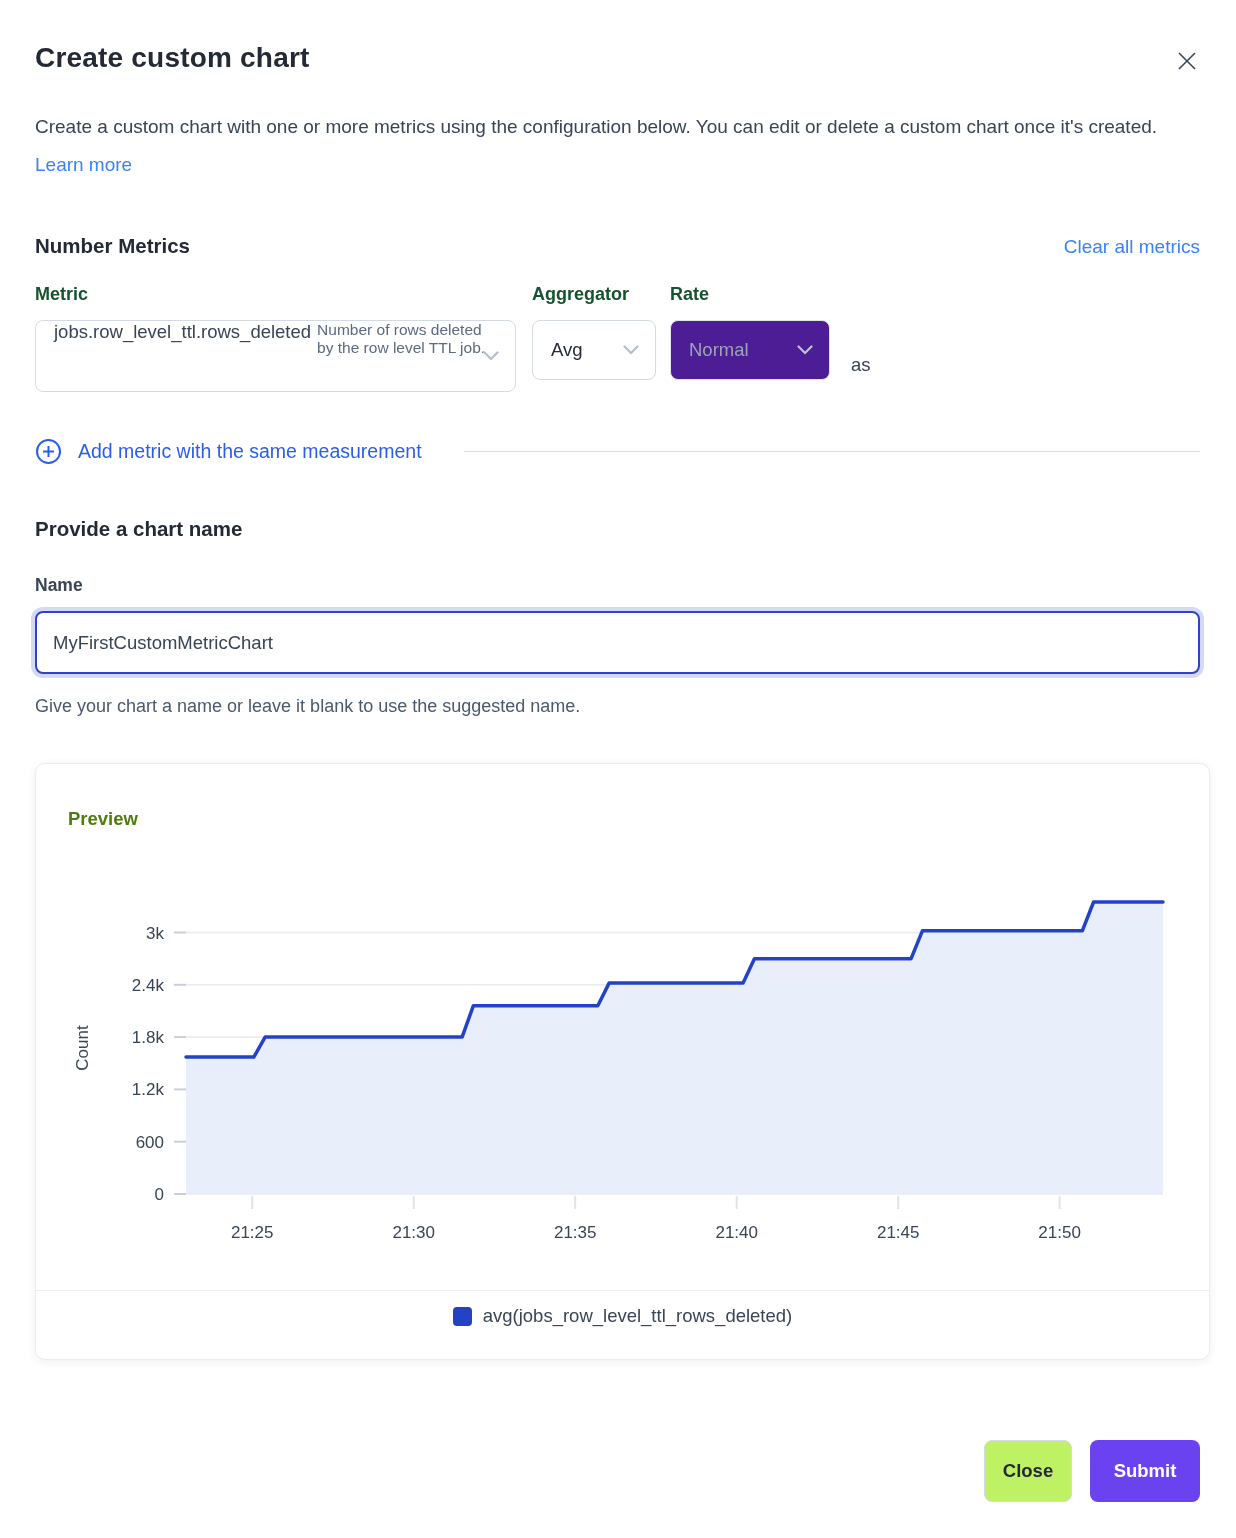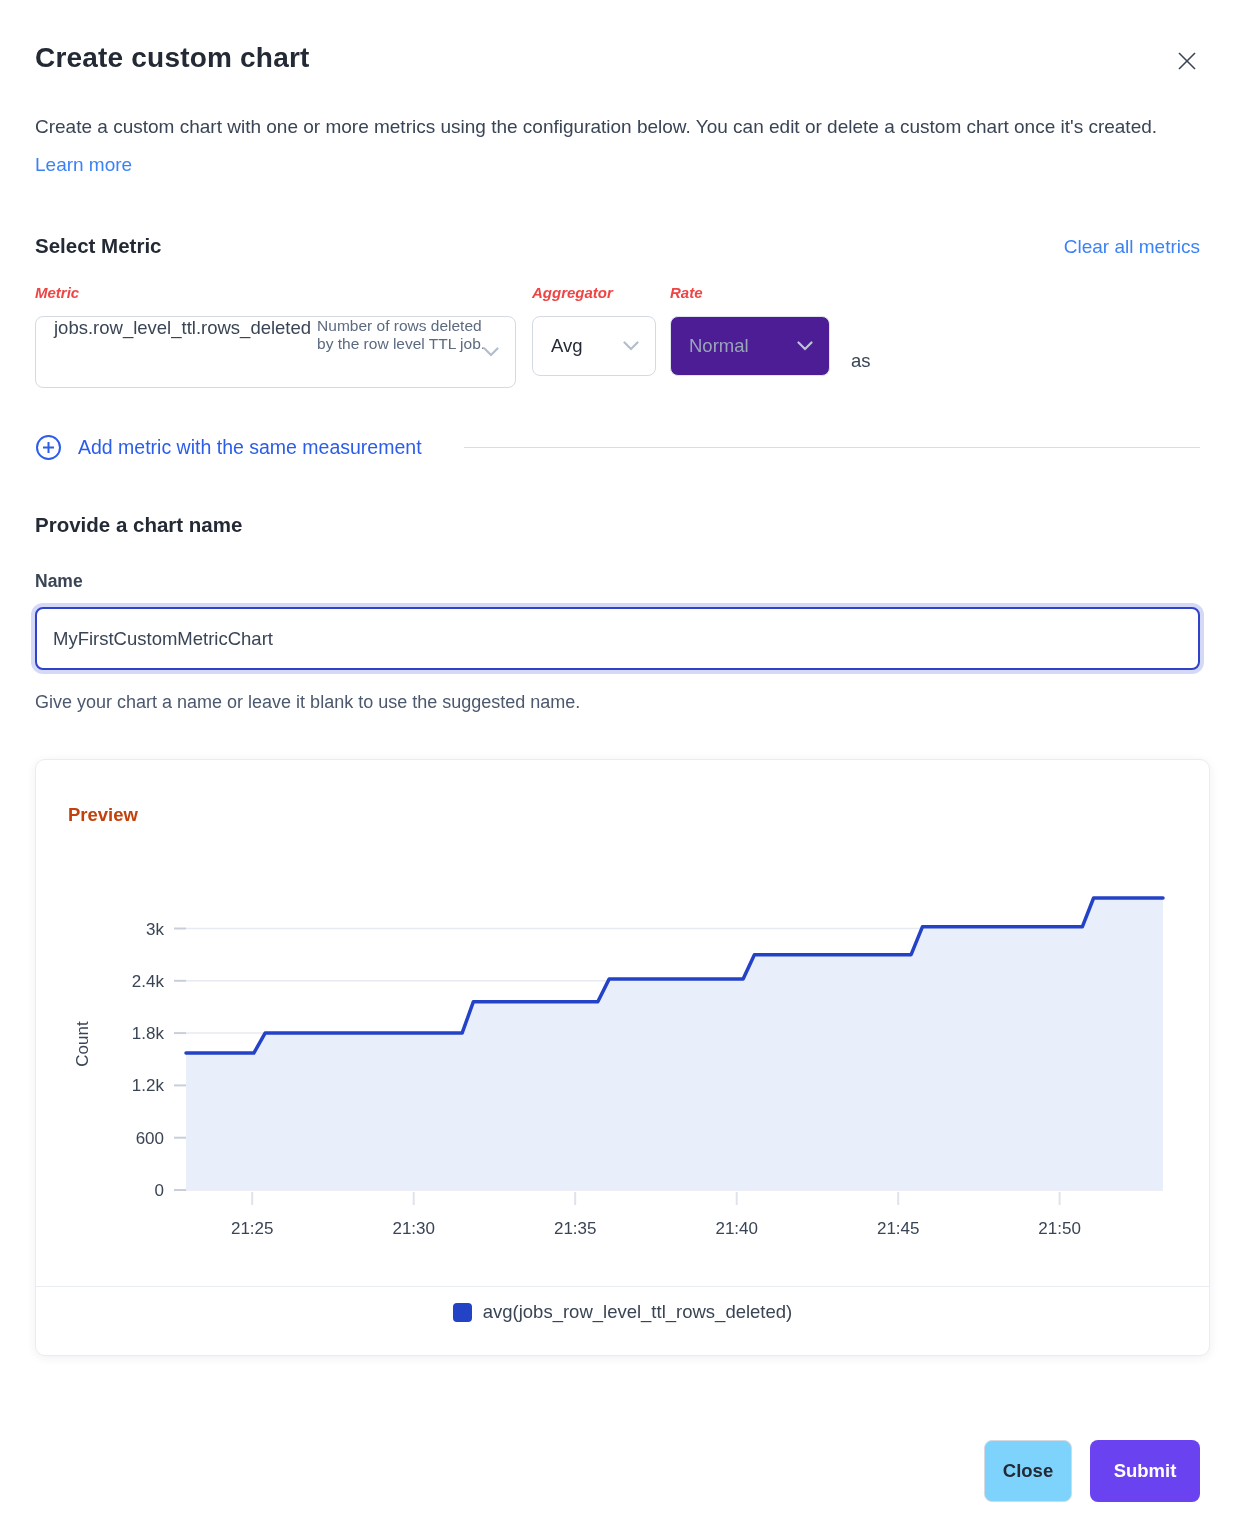--- a/index.html
+++ b/index.html
@@ -11,21 +11,21 @@
   .close-btn{margin-top:8px;margin-right:2px;cursor:pointer;line-height:0;}
 
   .description{margin-top:34px;font-size:19px;line-height:38px;color:#394455;max-width:1155px;}
   a.link{color:#3b82f6;font-weight:400;text-decoration:none;cursor:pointer;}
 
   .section-row{margin-top:50px;display:flex;justify-content:space-between;align-items:baseline;}
   .section-heading{font-size:20.5px;font-weight:700;color:#242a35;}
   .clear-link{font-size:19px;}
 
   .form-row{margin-top:26px;display:flex;align-items:flex-start;}
-  .field-label{font-size:15px;font-weight:700;color:#ef4444;margin-bottom:15px;font-style:italic;}
+  .field-label{font-size:18px;font-weight:700;color:#14532d;margin-bottom:15px;}
   .select{border:1px solid #d4dae4;border-radius:8px;background:#fff;display:flex;align-items:center;
           padding:0 18px;position:relative;color:#242a35;font-size:18.5px;box-sizing:border-box;cursor:pointer;}
   .chevron{position:absolute;right:16px;top:50%;transform:translateY(-50%);line-height:0;}
   .metric-select{width:481px;height:72px;flex-direction:row;align-items:flex-start;justify-content:center;gap:6px;}
   .metric-main{font-size:18.5px;color:#394455;}
   .metric-desc{font-size:15.5px;color:#5c6a80;}
   .col-agg{margin-left:16px;}
   .col-rate{margin-left:14px;}
   .col-unit{margin-left:17px;}
   .agg-select{width:124px;height:60px;margin-top:5px;}
@@ -40,32 +40,32 @@
 
   .name-heading{margin-top:52px;font-size:20.5px;font-weight:700;color:#242a35;}
   .name-label{margin-top:34px;font-size:17.5px;font-weight:700;color:#394455;}
   .name-input{display:block;margin-top:15px;width:100%;height:63px;box-sizing:border-box;border:2px solid #3042c8;
               border-radius:8px;box-shadow:0 0 0 4px rgba(84,105,227,.25);font-size:18.5px;color:#394455;
               padding:0 16px;font-family:Liberation Sans, sans-serif;outline:none;}
   .helper{margin-top:22px;font-size:18px;color:#4b586e;}
 
   .preview-card{margin-top:46px;margin-right:-10px;border:1px solid #e9edf3;border-radius:10px;
                 box-shadow:0 2px 10px rgba(27,43,73,.07);height:595px;position:relative;background:#fff;}
-  .preview-title{position:absolute;top:44px;left:32px;font-size:18.5px;font-weight:700;color:#c2410c;}
+  .preview-title{position:absolute;top:44px;left:32px;font-size:18.5px;font-weight:700;color:#4d7c0f;}
   .chart-svg{position:absolute;top:112px;left:0;}
   .chart-svg text{font-family:"Liberation Sans",sans-serif;}
   .legend-divider{position:absolute;top:526px;left:0;right:0;height:1px;background:#e9edf2;}
   .legend{position:absolute;top:541px;left:0;right:0;display:flex;justify-content:center;align-items:center;
           gap:11px;font-size:18.5px;color:#394455;}
   .legend-swatch{width:19px;height:19px;border-radius:4px;background:#2442c6;}
 
   .footer{position:absolute;bottom:36px;right:36px;display:flex;gap:18px;}
   .btn{height:62px;border-radius:8px;font-size:18.5px;font-weight:700;display:flex;align-items:center;
        justify-content:center;font-family:"Liberation Sans",sans-serif;cursor:pointer;box-sizing:border-box;}
-  .btn-close{width:88px;background:#7dd3fc;border:1px solid #d5dae2;color:#242a35;}
+  .btn-close{width:88px;background:#bef264;border:1px solid #d5dae2;color:#242a35;}
   .btn-submit{width:110px;background:#6b42f0;border:none;color:#fff;}
 </style>
 </head>
 <body>
 
 <div class="modal">
 
   <div class="modal-header">
     <div class="title">Create custom chart</div>
     <div class="close-btn">
@@ -75,21 +75,21 @@
       </svg>
     </div>
   </div>
 
   <div class="description">
     <span>Create a custom chart with one or more metrics using the configuration below. You can edit or delete a custom chart once it's created.</span>
     <a class="link">Learn more</a>
   </div>
 
   <div class="section-row">
-    <div class="section-heading">Select Metric</div>
+    <div class="section-heading">Number Metrics</div>
     <a class="link clear-link">Clear all metrics</a>
   </div>
 
   <div class="form-row">
     <div>
       <div class="field-label">Metric</div>
       <div class="select metric-select">
         <div class="metric-main">jobs.row_level_ttl.rows_deleted</div>
         <div class="metric-desc">Number of rows deleted by the row level TTL job.</div>
         <span class="chevron">

